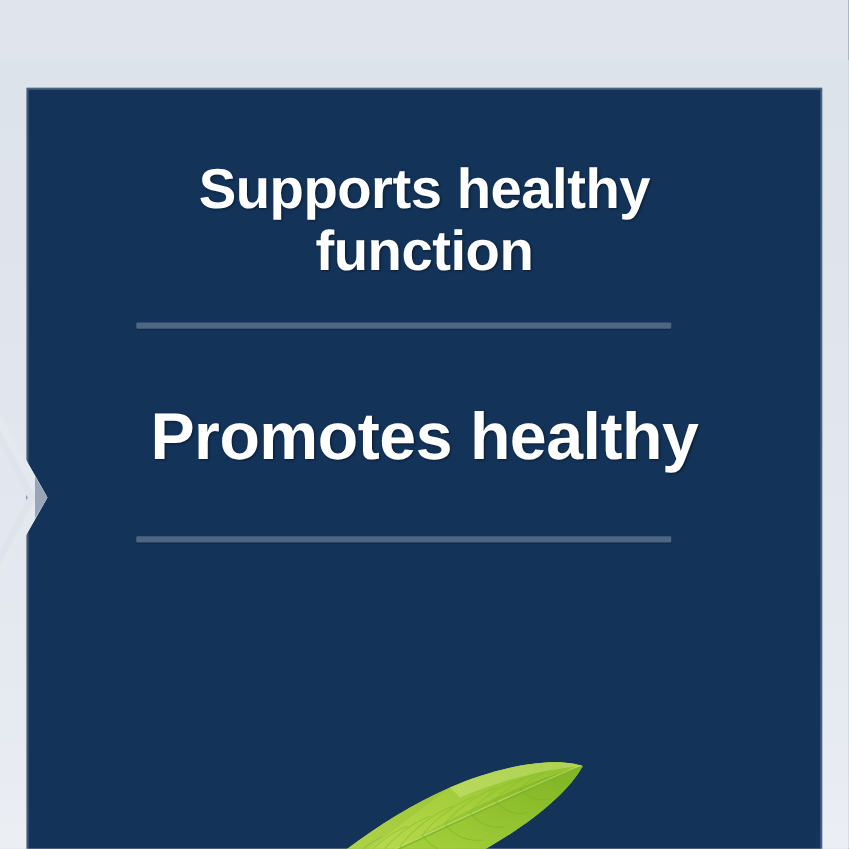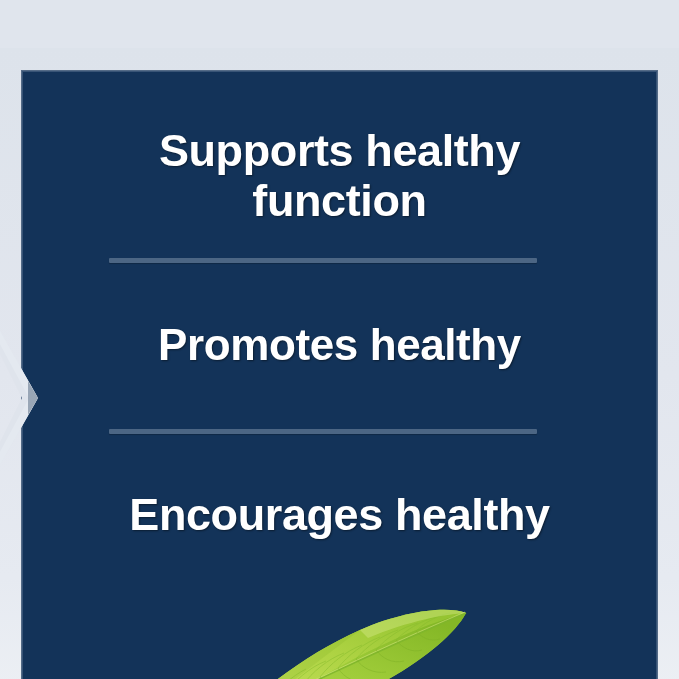--- a/index.html
+++ b/index.html
@@ -87,21 +87,21 @@
     color: #ffffff;
     font-weight: bold;
     font-size: 45px;
     line-height: 1.12;
     letter-spacing: -0.4px;
     text-shadow: 1px 1px 2px rgba(0,0,0,0.45);
     padding: 0 22px;
     box-sizing: border-box;
   }
   .b1 { top: 56px; }
-  .b2 { top: 250px; font-size: 44px; }
+  .b2 { top: 250px; font-size: 53px; }
   .b3 { top: 420px; }
 
   
   .divider {
     position: absolute;
     left: 109px;
     width: 428px;
     height: 5px;
     background: #4c6684;
     border-radius: 1px;
@@ -162,21 +162,20 @@
     <div class="benefit b1">
       <div>Supports healthy</div>
       <div>function</div>
     </div>
 
     <div class="benefit b2">
       <div>Promotes healthy</div>
     </div>
 
     <div class="benefit b3">
-      <div>Encourages healthy</div>
     </div>
 
   </div>
 
   <div class="leaf-shadow"></div>
 
   <div class="leaf">
     <svg width="280" height="131" viewBox="0 0 280 131" xmlns="http://www.w3.org/2000/svg">
       <defs>
         <linearGradient id="leafGrad" x1="0" y1="1" x2="1" y2="0">

